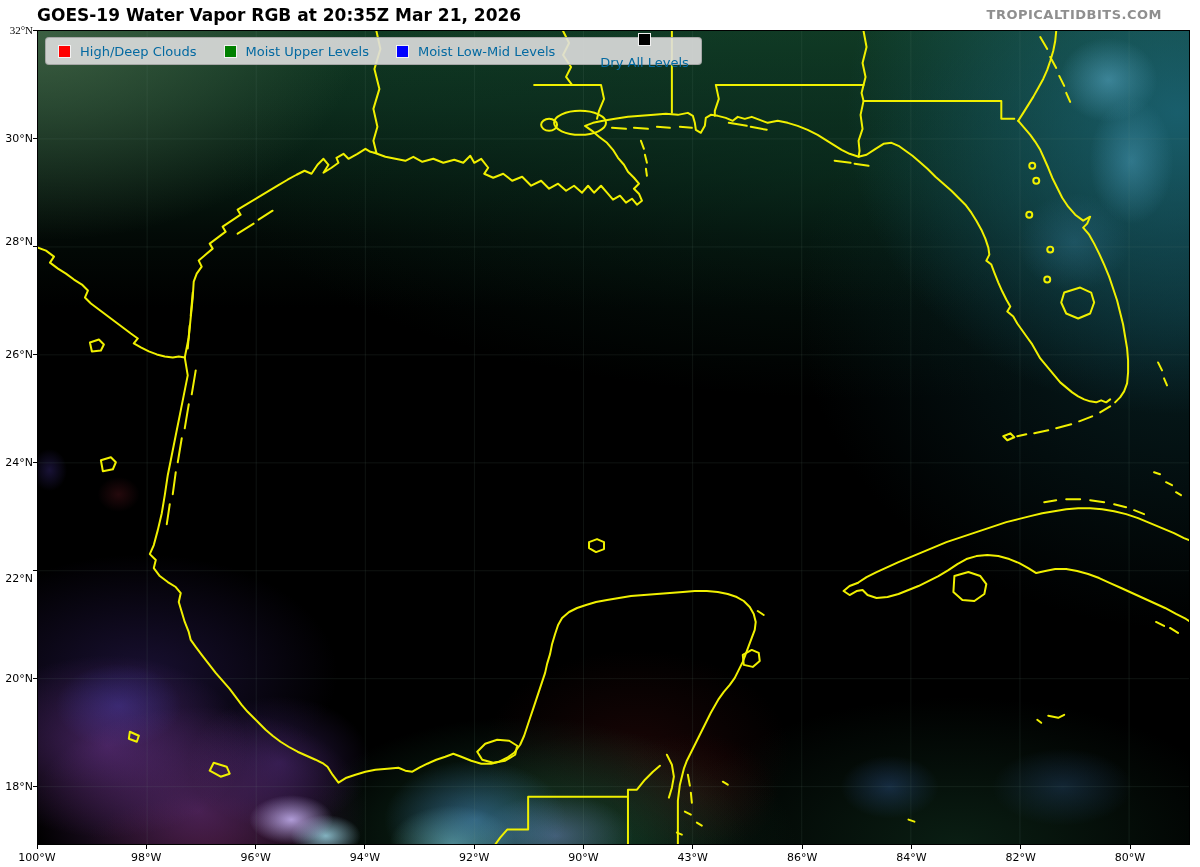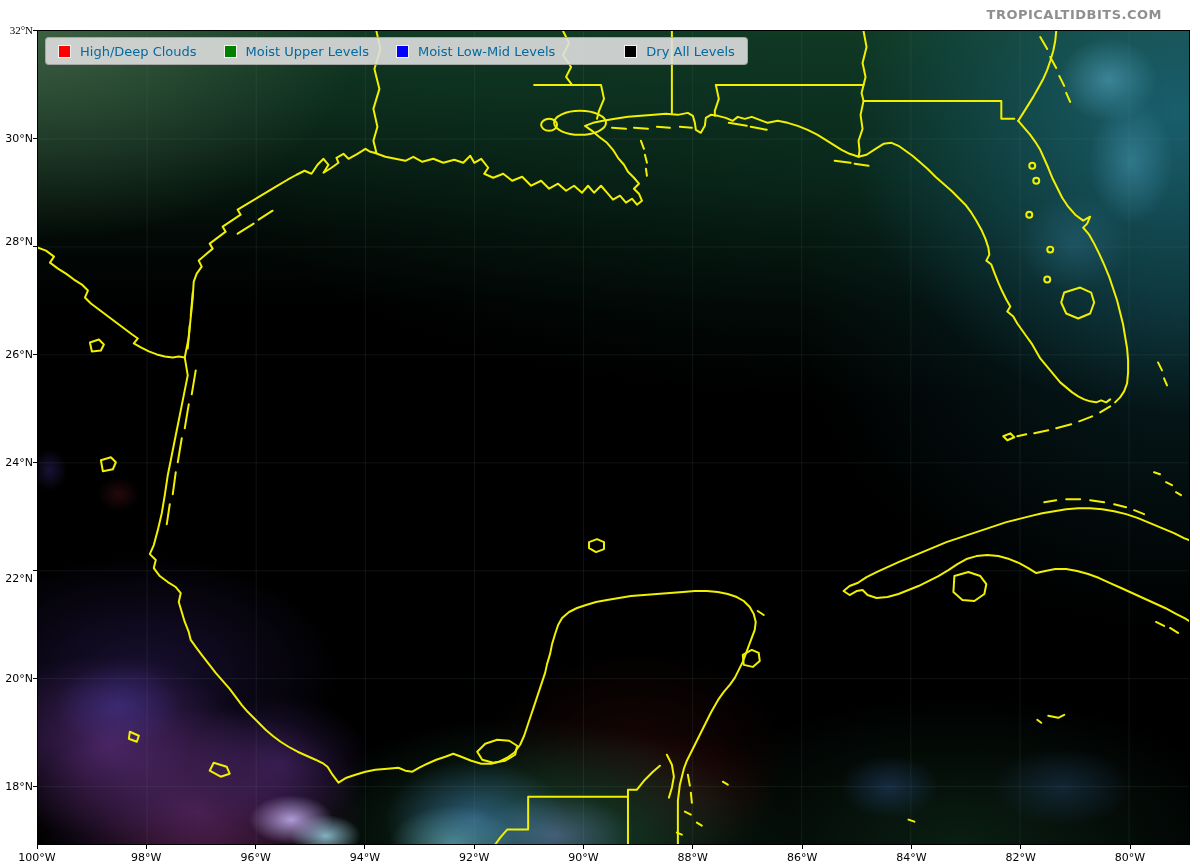--- a/index.html
+++ b/index.html
@@ -40,32 +40,33 @@
       linear-gradient(180deg, rgba(18,62,38,0.95) 0%, rgba(14,50,32,0.88) 9%, rgba(9,36,23,0.75) 17%, rgba(5,20,13,0.5) 25%, rgba(0,0,0,0) 34%);
   }
   svg.coastsvg{position:absolute;inset:0;}
   :root{--coast:#f0f000;}
   .cl{stroke:var(--coast);stroke-width:2;fill:none;stroke-linejoin:round;stroke-linecap:round;}
   .grid line{stroke:rgba(120,150,135,0.13);stroke-width:1;}
   .legend{position:absolute;left:7px;top:6px;height:26px;display:flex;align-items:center;
           background:rgba(222,222,222,0.9);border:1px solid rgba(150,150,150,0.7);border-radius:4px;
           padding:0 12px;column-gap:27px;}
   .legend-item{display:flex;align-items:center;gap:9px;white-space:nowrap;}
-  .legend-item:last-child{margin-left:42px;}
+  .legend-item:last-child{margin-left:18px;flex-direction:column;}
   .chip{width:13px;height:13px;border:1px solid #f2f2f2;box-sizing:border-box;}
   .legend-label{font-size:13px;color:#0369a1;}
   .ylabel{position:absolute;left:0;width:33px;text-align:right;font-size:11px;color:#000;line-height:15px;}
   .xlabel{position:absolute;width:60px;text-align:center;font-size:11px;color:#000;}
   .ytick{position:absolute;left:33px;width:4px;height:1px;background:#000;}
   .xtick{position:absolute;top:845px;width:1px;height:4px;background:#000;}
 </style>
 </head>
 <body>
 
 <div class="figure" id="fig">
+  <div class="title">GOES-19 Water Vapor RGB at 20:35Z Mar 21, 2026</div>
   <div class="watermark">TROPICALTIDBITS.COM</div>
 
   <div class="map">
     <div class="wv"></div>
 
     <svg class="coastsvg" viewBox="0 0 1153 815">
       <g class="grid" id="gridlines">
           <line x1="109.3" x2="109.3" y1="0" y2="815"></line>
           <line x1="218.6" x2="218.6" y1="0" y2="815"></line>
           <line x1="327.9" x2="327.9" y1="0" y2="815"></line>
@@ -191,21 +192,21 @@
     <div class="xlabel" style="left: 116.3px; top: 851px;">98°W</div>
     <div class="xtick" style="left: 255.1px;"></div>
     <div class="xlabel" style="left: 225.6px; top: 851px;">96°W</div>
     <div class="xtick" style="left: 364.4px;"></div>
     <div class="xlabel" style="left: 334.9px; top: 851px;">94°W</div>
     <div class="xtick" style="left: 473.7px;"></div>
     <div class="xlabel" style="left: 444.2px; top: 851px;">92°W</div>
     <div class="xtick" style="left: 583px;"></div>
     <div class="xlabel" style="left: 553.5px; top: 851px;">90°W</div>
     <div class="xtick" style="left: 692.3px;"></div>
-    <div class="xlabel" style="left: 662.8px; top: 851px;">88°W</div>
+    <div class="xlabel" style="left: 662.8px; top: 851px;">43°W</div>
     <div class="xtick" style="left: 801.6px;"></div>
     <div class="xlabel" style="left: 772.1px; top: 851px;">86°W</div>
     <div class="xtick" style="left: 910.9px;"></div>
     <div class="xlabel" style="left: 881.4px; top: 851px;">84°W</div>
     <div class="xtick" style="left: 1020.2px;"></div>
     <div class="xlabel" style="left: 990.7px; top: 851px;">82°W</div>
     <div class="xtick" style="left: 1129.5px;"></div>
     <div class="xlabel" style="left: 1100px; top: 851px;">80°W</div>
   </div>
 

